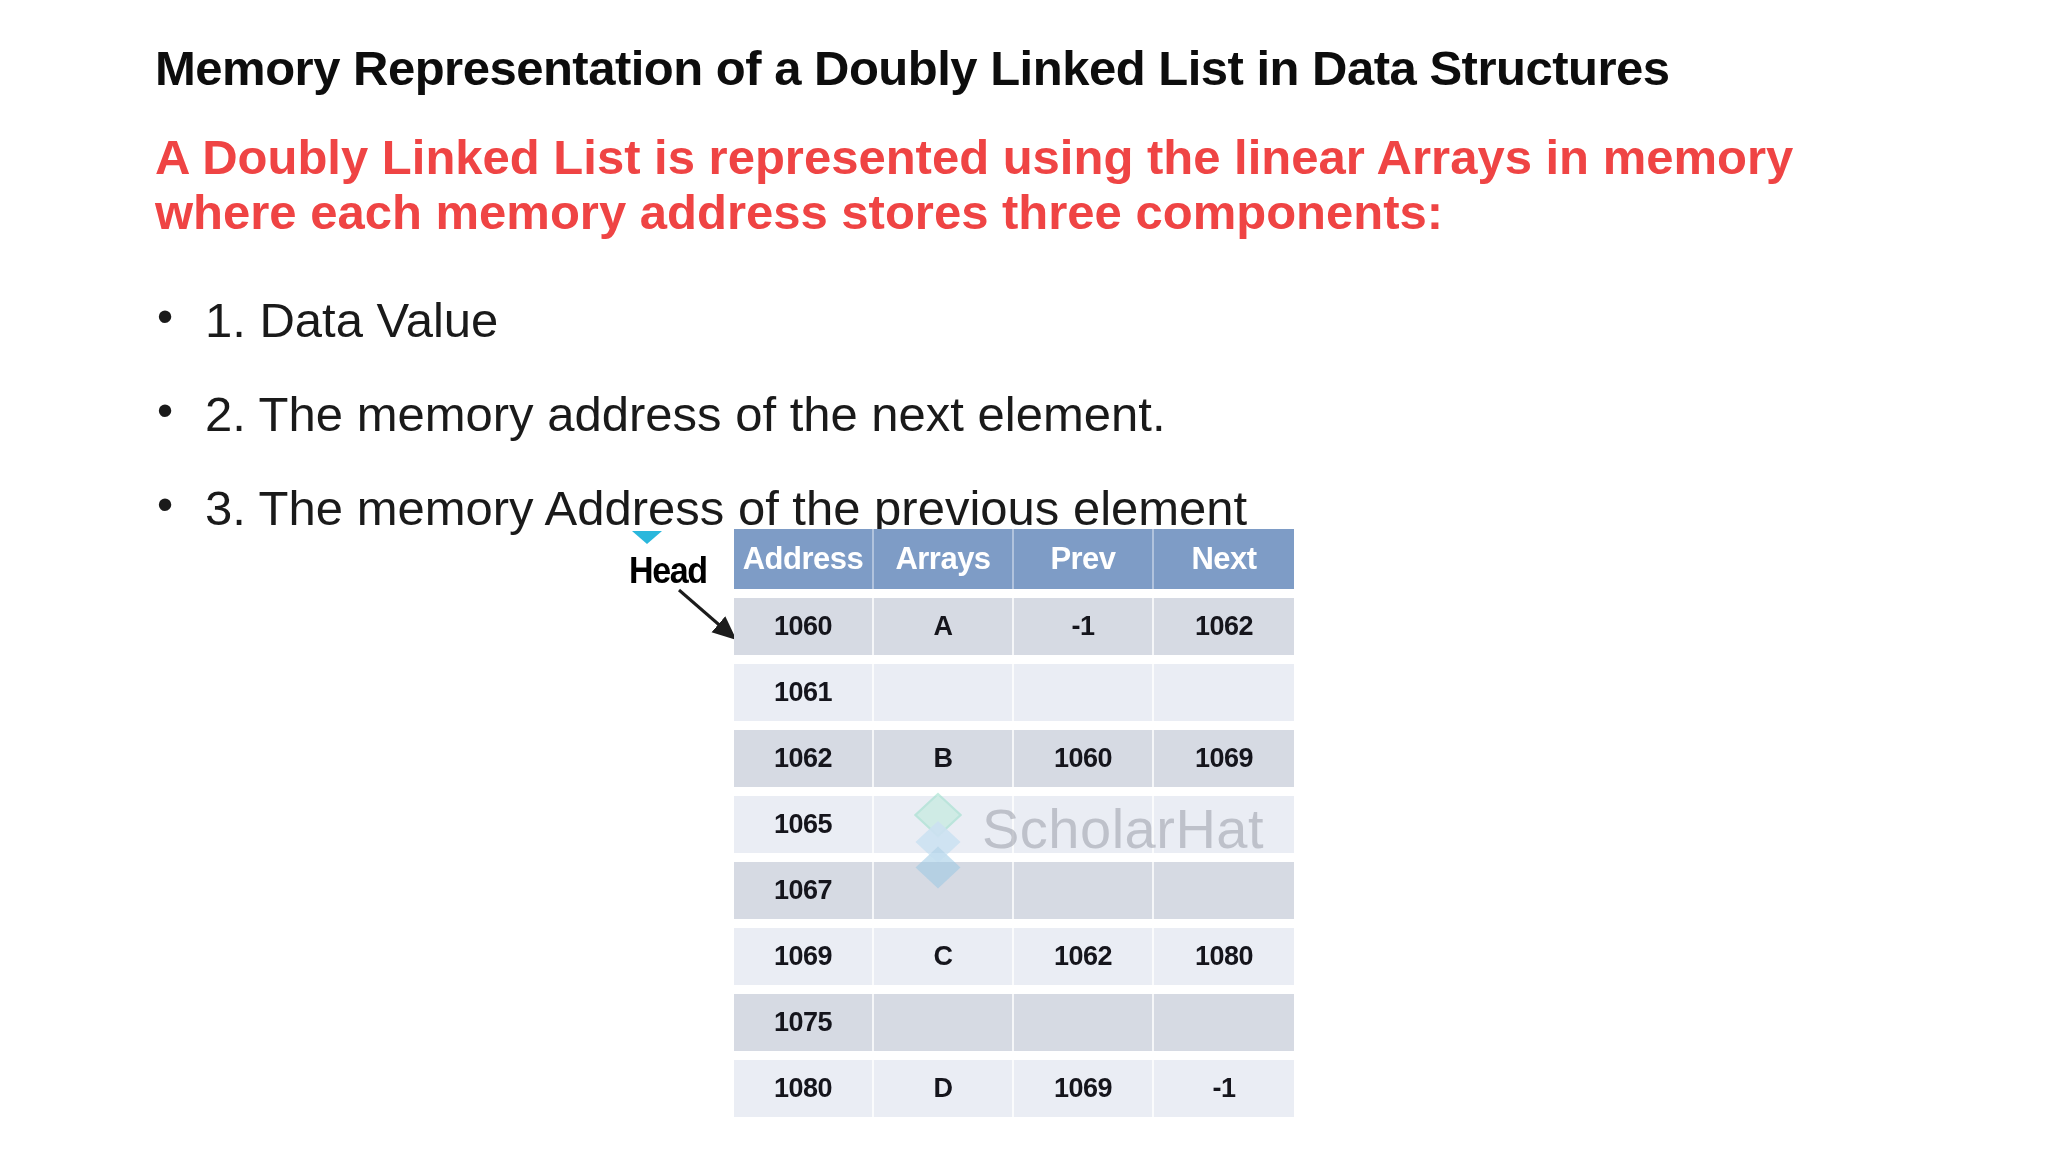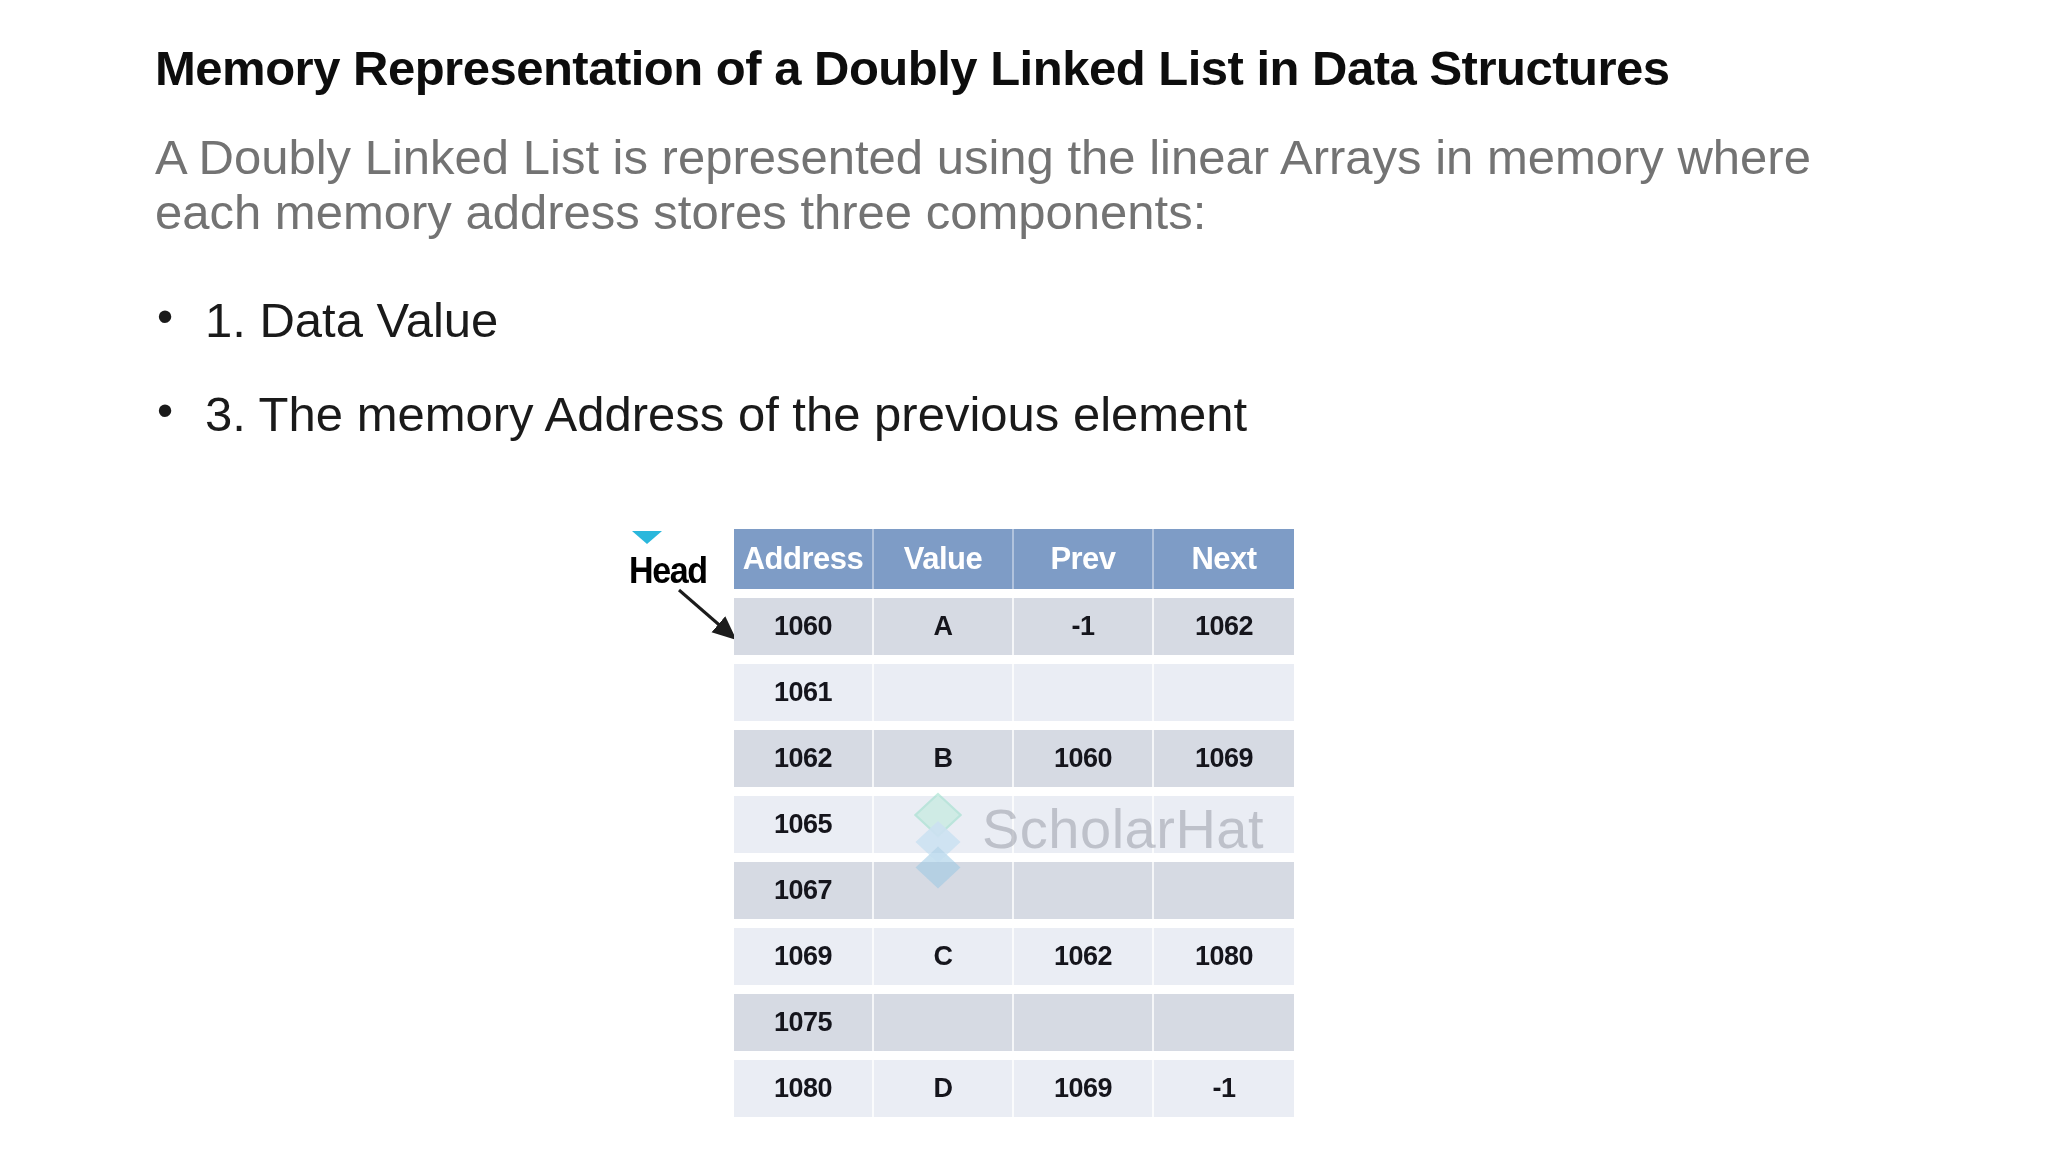--- a/index.html
+++ b/index.html
@@ -28,24 +28,24 @@
   }
   .title {
     font-size: 49px;
     font-weight: 700;
     letter-spacing: -0.5px;
     margin: 0 0 34px 0;
     color: #0d0d0d;
   }
   .intro {
     font-size: 49px;
-    font-weight: 400;
+    font-weight: 700;
     line-height: 1.12;
     margin: 0 0 52px 0;
-    color: #737373;
+    color: #ef4444;
   }
   ul.bullets {
     list-style: none;
     margin: 0; padding: 0;
     font-size: 49px;
     color: #1a1a1a;
   }
   ul.bullets li {
     position: relative;
     padding-left: 50px;
@@ -142,20 +142,21 @@
   }
 </style>
 </head>
 <body>
 
 <div class="text-block">
   <h1 class="title">Memory Representation of a Doubly Linked List in Data Structures</h1>
   <p class="intro">A Doubly Linked List is represented using the linear Arrays in memory where each memory address stores three components:</p>
   <ul class="bullets">
     <li>1. Data Value</li>
+    <li>2. The memory address of the next element.</li>
     <li>3. The memory Address of the previous element</li>
   </ul>
 </div>
 
 <div class="figure">
 
   <div class="marker-triangle"></div>
 
   <div class="head-label">Head</div>
 
@@ -166,21 +167,21 @@
       </marker>
     </defs>
     <line x1="3" y1="4" x2="56" y2="50" stroke="#1c1c1c" stroke-width="3" marker-end="url(#ah)"></line>
   </svg>
 
   <div class="table-wrap">
     <table class="mem-table">
       <thead>
         <tr>
           <th>Address</th>
-          <th>Value</th>
+          <th>Arrays</th>
           <th>Prev</th>
           <th>Next</th>
         </tr>
       </thead>
       <tbody>
         <tr class="dark">
           <td>1060</td>
           <td>A</td>
           <td>-1</td>
           <td>1062</td>

